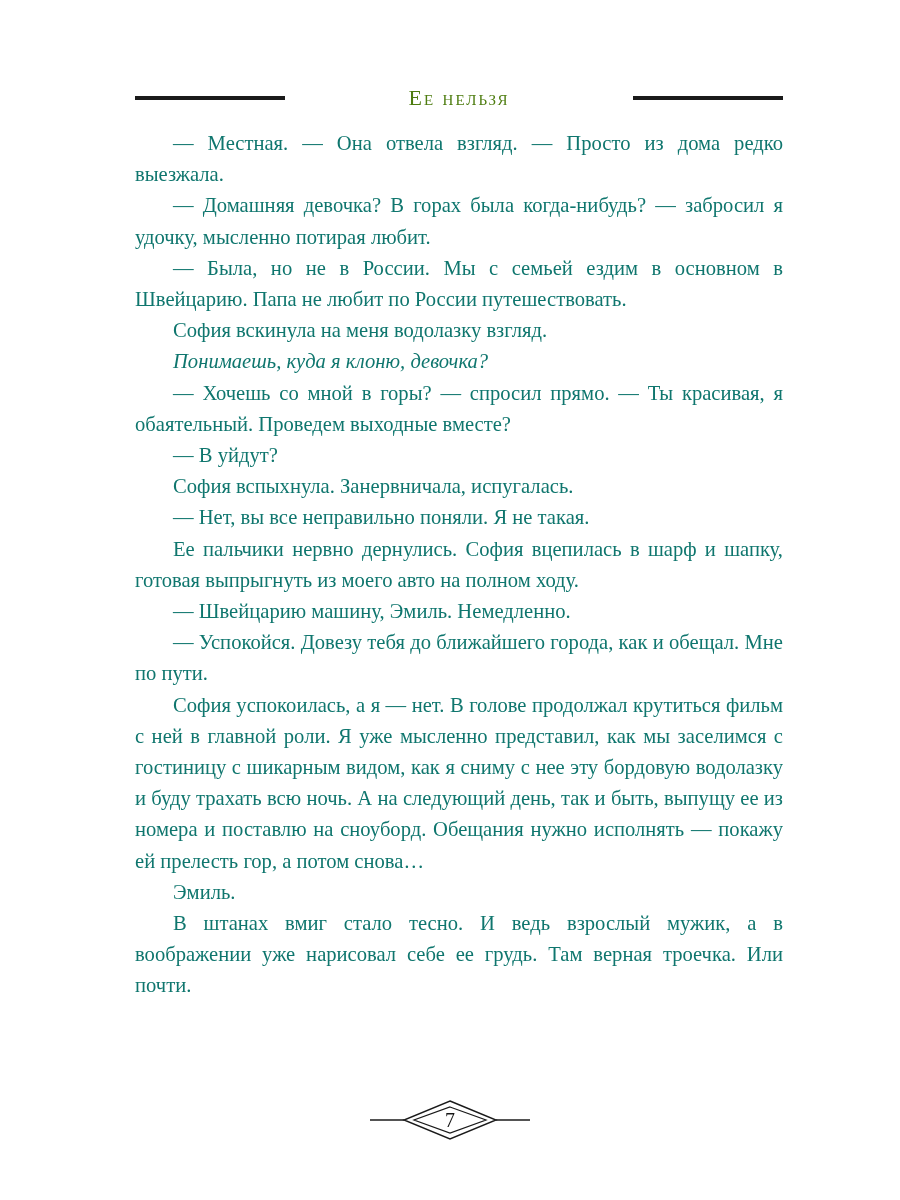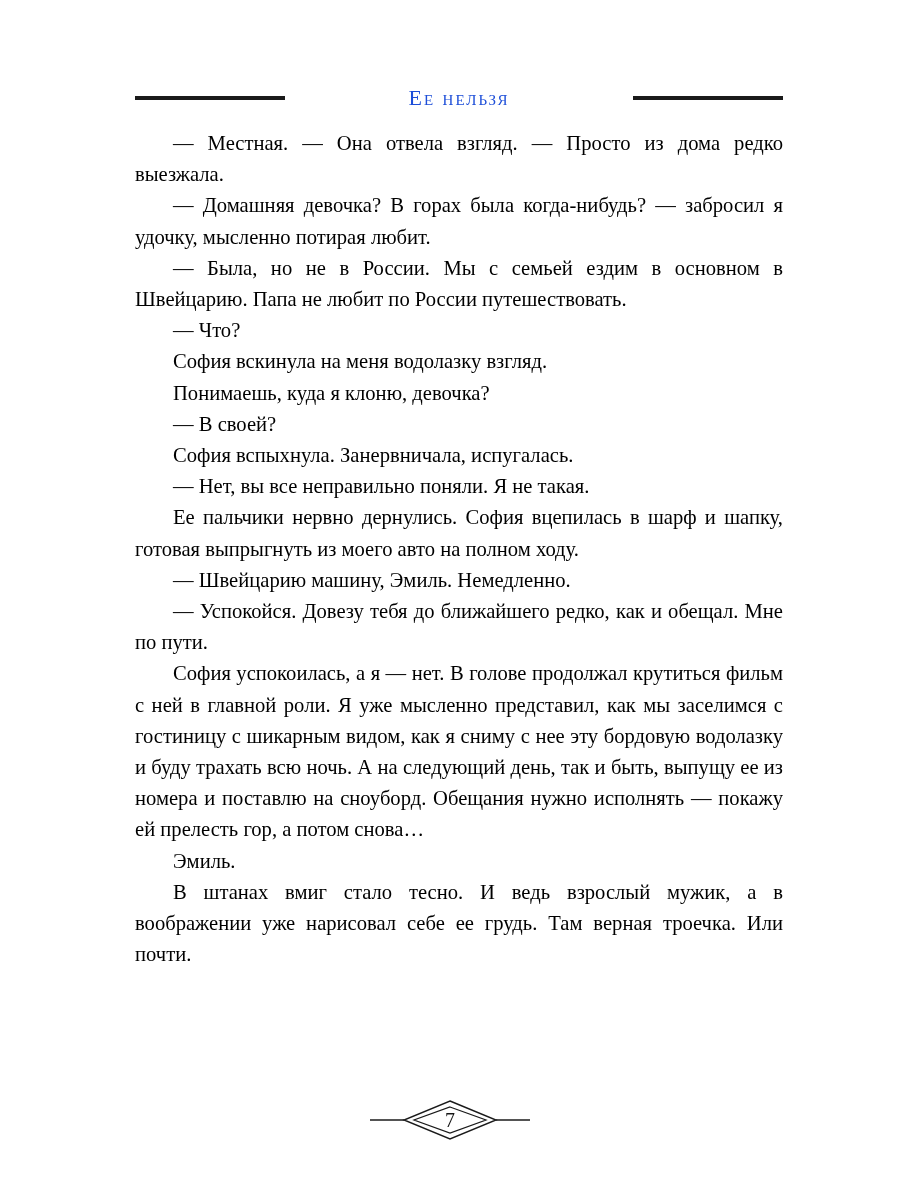--- a/index.html
+++ b/index.html
@@ -44,40 +44,40 @@
     box-sizing: border-box;
   }
   .header .title {
     flex: 0 0 auto;
     font-size: 22px;
     letter-spacing: 2px;
     font-variant: small-caps;
     text-transform: none;
     white-space: nowrap;
     padding: 0 14px;
-    color: #1d4ed8;
+    color: #4d7c0f;
   }
 
   
   .content {
     position: absolute;
     left: 135px;
     top: 128px;
     width: 648px;
   }
   p {
     margin: 0;
     font-size: 20.6px;
     line-height: 31.2px;
     text-align: justify;
     text-indent: 38px;
     hyphens: manual;
-    color: #000000;
+    color: #0f766e;
   }
-  p.italic { }
+  p.italic { font-style: italic; }
 
   
   .folio {
     position: absolute;
     left: 0;
     top: 1090px;
     width: 900px;
     height: 60px;
     display: flex;
     align-items: center;
@@ -107,29 +107,29 @@
   <div class="header">
     <div class="rule"></div>
     <div class="title">Ее нельзя</div>
     <div class="rule"></div>
   </div>
 
   <div class="content">
       <p>— Местная. — Она отвела взгляд. — Просто из дома редко выезжала.</p>
       <p>— Домашняя девочка? В горах была когда-нибудь? — забросил я удочку, мысленно потирая любит.</p>
       <p>— Была, но не в России. Мы с семьей ездим в основном в Швейцарию. Папа не любит по России путешествовать.</p>
-      <p>— Что?</p>
       <p>София вскинула на меня водолазку взгляд.</p>
       <p class="italic">Понимаешь, куда я клоню, девочка?</p>
-      <p>— В своей?</p>
+      <p>— Хочешь со мной в горы? — спросил прямо. — Ты красивая, я обаятельный. Проведем выходные вместе?</p>
+      <p>— В уйдут?</p>
       <p>София вспыхнула. Занервничала, испугалась.</p>
       <p>— Нет, вы все неправильно поняли. Я не такая.</p>
       <p>Ее пальчики нервно дернулись. София вцепилась в шарф и шапку, готовая выпрыгнуть из моего авто на полном ходу.</p>
       <p>— Швейцарию машину, Эмиль. Немедленно.</p>
-      <p>— Успокойся. Довезу тебя до ближайшего редко, как и обещал. Мне по пути.</p>
+      <p>— Успокойся. Довезу тебя до ближайшего города, как и обещал. Мне по пути.</p>
       <p>София успокоилась, а я — нет. В голове продолжал крутиться фильм с ней в главной роли. Я уже мысленно представил, как мы заселимся с гостиницу с шикарным видом, как я сниму с нее эту бордовую водолазку и буду трахать всю ночь. А на следующий день, так и быть, выпущу ее из номера и поставлю на сноуборд. Обещания нужно исполнять — покажу ей прелесть гор, а потом снова…</p>
       <p>Эмиль.</p>
       <p>В штанах вмиг стало тесно. И ведь взрослый мужик, а в воображении уже нарисовал себе ее грудь. Там верная троечка. Или почти.</p>
     </div>
 
   <div class="folio">
     <div class="orn">
       <svg width="160" height="46" viewBox="0 0 160 46" aria-hidden="true">
         <line x1="0" y1="23" x2="34" y2="23" stroke="#1a1a1a" stroke-width="1.4"></line>
         <line x1="126" y1="23" x2="160" y2="23" stroke="#1a1a1a" stroke-width="1.4"></line>

